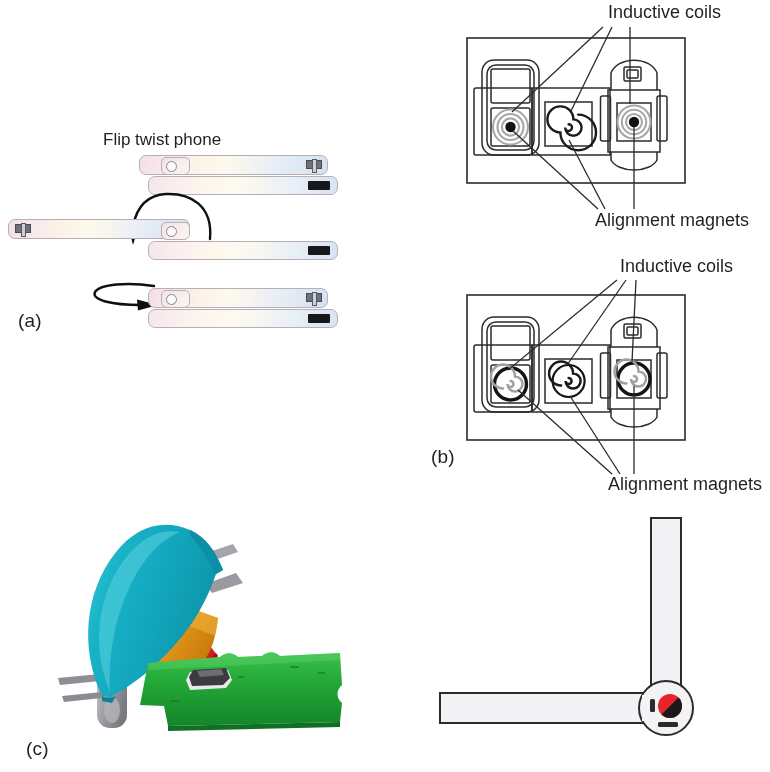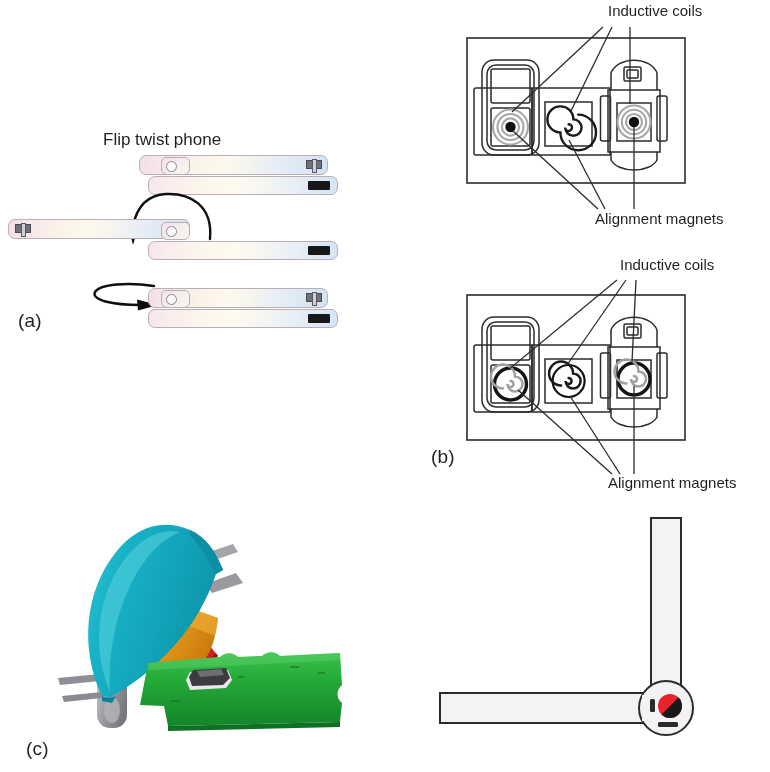--- a/index.html
+++ b/index.html
@@ -19,21 +19,21 @@
     position:absolute;
     font-size:19px;
     letter-spacing:.2px;
     color:#231f20;
     font-family:"Liberation Sans","DejaVu Sans",sans-serif;
   }
 
   
   .callout{
     position:absolute;
-    font-size:15px;
+    font-size:18px;
     color:#231f20;
     white-space:nowrap;
     font-family:"Liberation Sans","DejaVu Sans",sans-serif;
   }
 
   
   .pa{left:0;top:0;width:420px;height:350px;}
   .title-a{
     position:absolute;
     font-size:17px;

